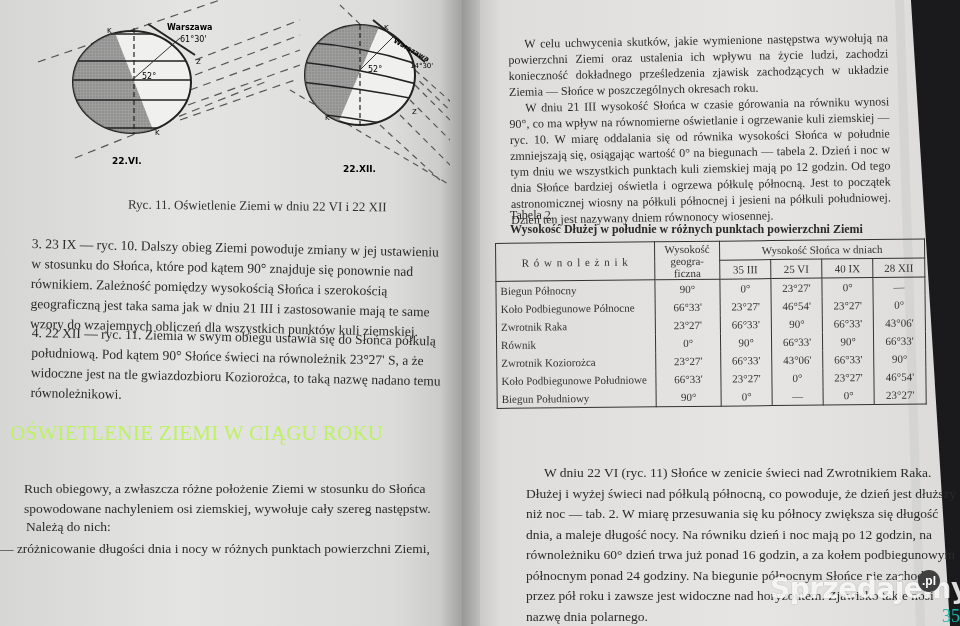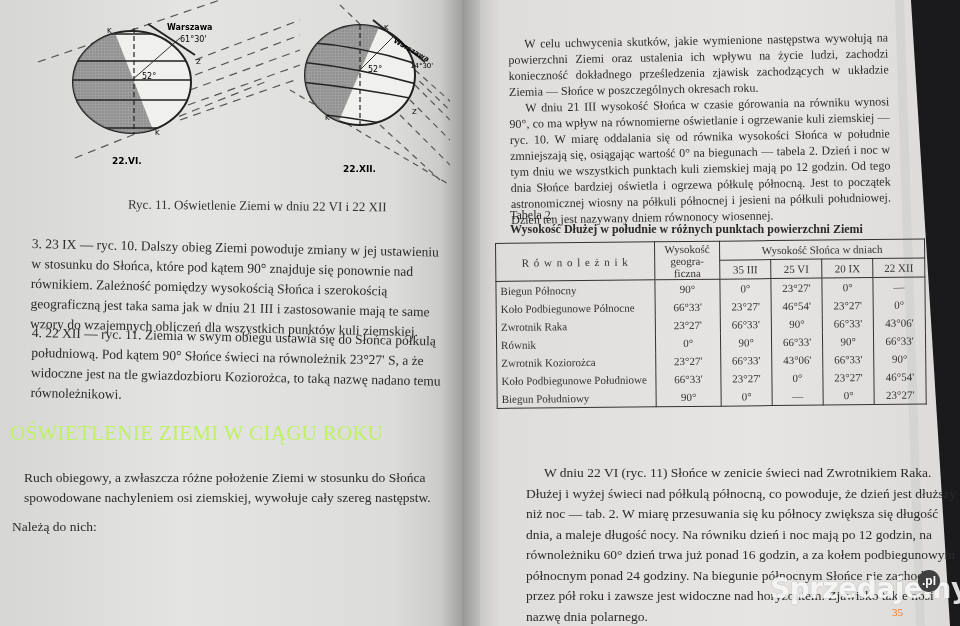--- a/index.html
+++ b/index.html
@@ -8,32 +8,32 @@
   .page-right{position:absolute;left:462px;top:0;width:488px;height:626px;background:linear-gradient(90deg,#b8b8b6 0%,#dedddb 8%,#e6e5e3 60%,#dcdbd9 100%);clip-path:polygon(0 0,92% 0,100% 100%,0 100%);}
   .page-edge{position:absolute;left:895px;top:0;width:30px;height:626px;background:#d0d0ce;clip-path:polygon(0 0,30% 0,100% 100%,70% 100%);opacity:.7;}
   .spine-shadow{position:absolute;left:440px;top:0;width:40px;height:626px;background:linear-gradient(90deg,rgba(0,0,0,0) 0%,rgba(0,0,0,.18) 55%,rgba(0,0,0,.05) 100%);}
   .fig{position:absolute;}
   .caption{position:absolute;left:128px;top:198px;font-size:13px;transform:rotate(0.6deg);color:#333;}
   .para{position:absolute;font-size:13.5px;line-height:20px;color:#2b2b2b;}
   .left-p1{left:32px;top:234px;width:420px;transform:rotate(1.2deg);transform-origin:left top;}
   .left-p2{left:32px;top:323px;width:420px;transform:rotate(1.2deg);transform-origin:left top;}
   .indent{padding-left:16px;}
   .heading{position:absolute;left:10px;top:421px;font-size:21px;letter-spacing:.3px;color:#bef264;}
-  .left-p3{left:8px;top:468px;width:450px;font-size:13.5px;line-height:20px;}
+  .left-p3{left:8px;top:479px;width:450px;font-size:13.5px;line-height:20px;}
   .left-list{left:0;top:516px;width:460px;font-size:13.5px;line-height:22px;}
   .right-text{left:508px;top:36px;width:380px;font-size:12px;line-height:16px;transform:rotate(-1deg);transform-origin:left top;text-align:justify;}
   .tab-label{position:absolute;left:510px;top:208px;font-size:12px;}
   .tab-title{position:absolute;left:510px;top:222px;font-size:12px;font-weight:bold;}
   table.t2{position:absolute;left:495px;top:243px;width:430px;border-collapse:collapse;font-size:11px;color:#333;transform:rotate(-0.6deg);transform-origin:left top;}
   table.t2 td,table.t2 th{border:1px solid #333;padding:0 4px;font-weight:normal;text-align:center;height:18px;}
   table.t2 tbody td{border-top:none;border-bottom:none;}
   table.t2 tbody tr:last-child td{border-bottom:1px solid #333;}
   table.t2 td.name{text-align:left;}
   .right-p2{left:526px;top:463px;width:440px;font-size:13.5px;line-height:20.5px;}
-  .page-num{position:absolute;left:892px;top:606px;font-size:11px;color:#f97316;}
+  .page-num{position:absolute;left:942px;top:606px;font-size:18px;color:#14b8a6;}
   .watermark{position:absolute;left:770px;top:572px;font-family:"DejaVu Sans",sans-serif;font-weight:bold;font-size:28px;color:rgba(255,255,255,.85);letter-spacing:-0.5px;text-shadow:0 0 2px rgba(0,0,0,.2);}
   .wm-badge{position:absolute;left:918px;top:570px;width:22px;height:22px;border-radius:50%;background:#404040;color:#fff;font-family:Liberation Sans, sans-serif;font-size:12px;font-weight:bold;text-align:center;line-height:22px;}
 </style>
 </head>
 <body>
 
 <div class="page-left"></div>
 <div class="page-right"></div>
 <div class="page-edge"></div>
 <div class="spine-shadow"></div>
@@ -114,43 +114,44 @@
 
 <div class="para left-p1">3. 23 IX — ryc. 10. Dalszy obieg Ziemi powoduje zmiany w jej ustawieniu w stosunku do Słońca, które pod kątem 90° znajduje się ponownie nad równikiem. Zależność pomiędzy wysokością Słońca i szerokością geograficzną jest taka sama jak w dniu 21 III i zastosowanie mają te same wzory do wzajemnych obliczeń dla wszystkich punktów kuli ziemskiej.</div>
 <div class="para left-p2">4. 22 XII — ryc. 11. Ziemia w swym obiegu ustawia się do Słońca półkulą południową. Pod kątem 90° Słońce świeci na równoleżnik 23°27' S, a że widoczne jest na tle gwiazdozbioru Koziorożca, to taką nazwę nadano temu równoleżnikowi.</div>
 
 <div class="heading">OŚWIETLENIE ZIEMI W CIĄGU ROKU</div>
 
 <div class="para left-p3">
   <div class="indent">Ruch obiegowy, a zwłaszcza różne położenie Ziemi w stosunku do Słońca spowodowane nachyleniem osi ziemskiej, wywołuje cały szereg następstw.</div>
 </div>
 <div class="para left-list">
-  <div class="indent" style="padding-left:12px">Należą do nich:</div>
+  <div class="indent" style="padding-left:26px">Należą do nich:</div>
+  <div>— zróżnicowanie długości dnia i nocy w różnych punktach powierzchni Ziemi,</div>
 </div>
 
 <div class="para right-text">
   <div style="text-indent:16px">W celu uchwycenia skutków, jakie wymienione następstwa wywołują na powierzchni Ziemi oraz ustalenia ich wpływu na życie ludzi, zachodzi konieczność dokładnego prześledzenia zjawisk zachodzących w układzie Ziemia — Słońce w poszczególnych okresach roku.</div>
   <div style="text-indent:16px">W dniu 21 III wysokość Słońca w czasie górowania na równiku wynosi 90°, co ma wpływ na równomierne oświetlanie i ogrzewanie kuli ziemskiej — ryc. 10. W miarę oddalania się od równika wysokości Słońca w południe zmniejszają się, osiągając wartość 0° na biegunach — tabela 2. Dzień i noc w tym dniu we wszystkich punktach kuli ziemskiej mają po 12 godzin. Od tego dnia Słońce bardziej oświetla i ogrzewa półkulę północną. Jest to początek astronomicznej wiosny na półkuli północnej i jesieni na półkuli południowej. Dzień ten jest nazywany dniem równonocy wiosennej.</div>
 </div>
 
 <div class="tab-label">Tabela 2.</div>
 <div class="tab-title">Wysokość Dłużej w południe w różnych punktach powierzchni Ziemi</div>
 
 <table class="t2">
   <thead>
     <tr>
       <th rowspan="2" style="width:150px;letter-spacing:1px">R ó w n o l e ż n i k</th>
       <th rowspan="2" style="width:56px">Wysokość geogra-ficzna</th>
       <th colspan="4">Wysokość Słońca w dniach</th>
     </tr>
     <tr>
       <th>35 III</th>
       <th>25 VI</th>
-      <th>20 IX</th>
-      <th>22 XII</th>
+      <th>40 IX</th>
+      <th>28 XII</th>
     </tr>
   </thead>
   <tbody id="tbody">
       <tr>
         <td class="name">Biegun Północny</td>
         <td>90°</td>
         <td>0°</td>
         <td>23°27'</td>
         <td>0°</td>
         <td>—</td>

